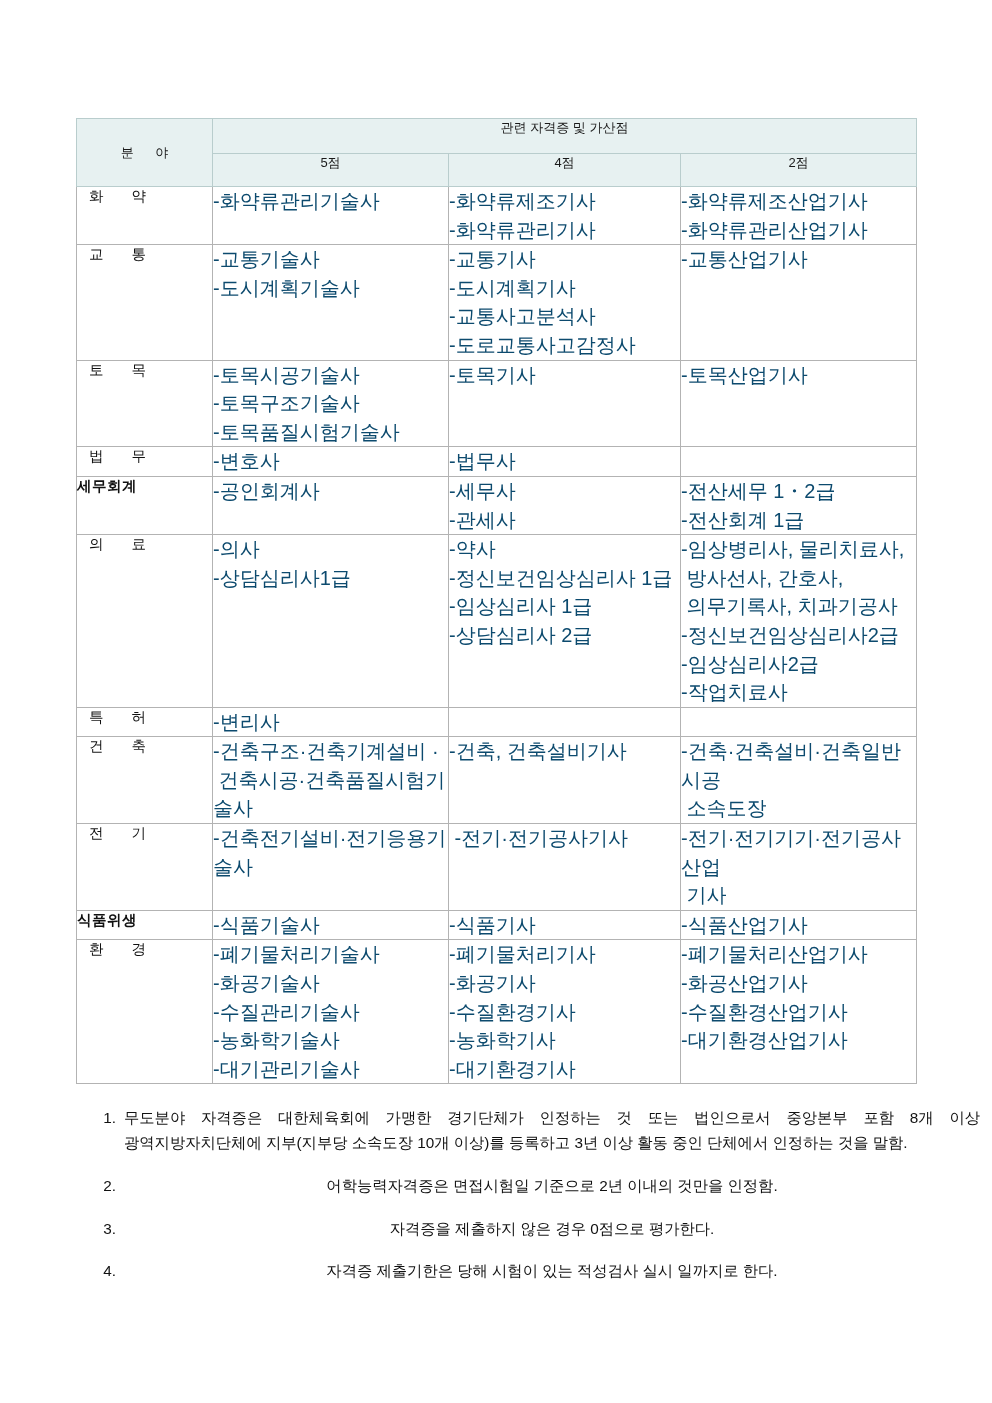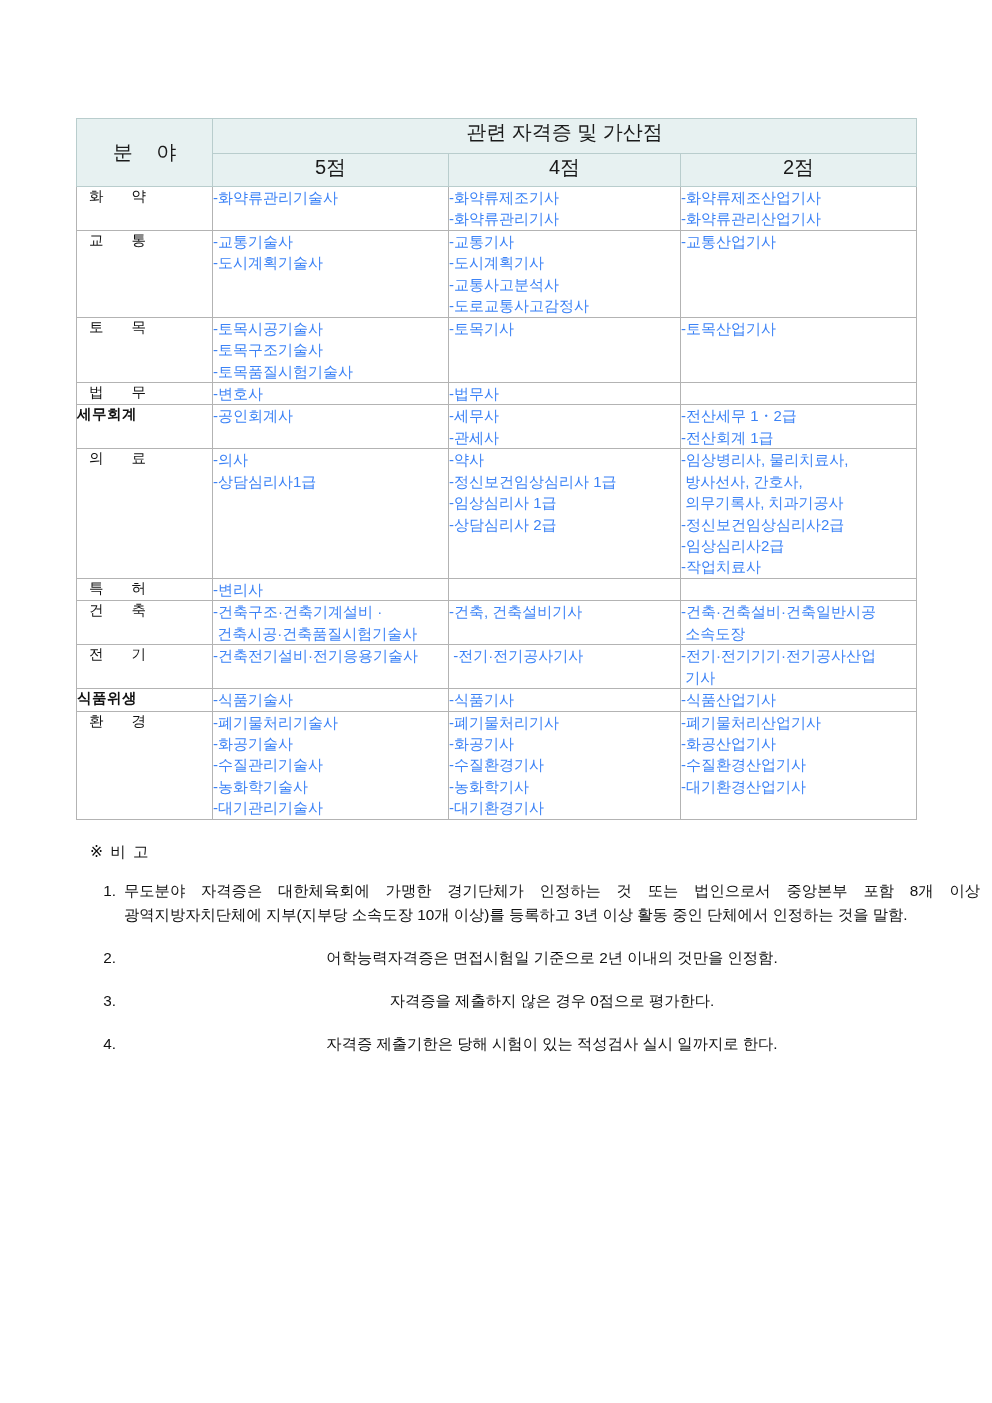--- a/index.html
+++ b/index.html
@@ -34,21 +34,21 @@
   table.cert-table td {
     border: 1px solid #b3b3b3;
     vertical-align: top;
     padding: 0;
   }
   table.cert-table thead th {
     background: #e7f1f1;
     border-color: #b9cdcd;
     text-align: center;
     font-weight: normal;
-    font-size: 20px;
+    font-size: 13px;
     color: #1a1a1a;
   }
   th.head-field {
     width: 136px;
     letter-spacing: 9px;
     text-indent: 9px;
     vertical-align: middle !important;
     height: 66px;
     margin-top: 20px;
   }
@@ -77,23 +77,23 @@
     display: inline-block;
   }
   td.field-cell .lbl4 {
     letter-spacing: 0.5px;
     display: inline-block;
     font-weight: bold;
   }
 
   td.list-cell {
     padding: 6px 4px 8px 6px;
-    font-size: 15px;
+    font-size: 20px;
     line-height: 1.43;
-    color: #3b82f6;
+    color: #0c4a6e;
   }
   td.list-cell ul {
     margin: 0;
     padding: 0;
     list-style: none;
   }
   td.list-cell li {
     white-space: pre-wrap;
     margin: 0;
     padding: 0;
@@ -379,21 +379,20 @@
               <li>-화공산업기사</li>
               <li>-수질환경산업기사</li>
               <li>-대기환경산업기사</li>
             </ul>
           </td>
         </tr>
       </tbody>
   </table>
 
   <div class="notes">
-    <div class="notes-title">※ 비 고</div>
     <div id="notes-list">
         <div class="note-row">
           <div class="note-num">1.</div>
           <div class="note-text">무도분야 자격증은 대한체육회에 가맹한 경기단체가 인정하는 것 또는 법인으로서 중앙본부 포함 8개 이상 광역지방자치단체에 지부(지부당 소속도장 10개 이상)를 등록하고 3년 이상 활동 중인 단체에서 인정하는 것을 말함.</div>
         </div>
         <div class="note-row">
           <div class="note-num">2.</div>
           <div class="note-text nojust">어학능력자격증은 면접시험일 기준으로 2년 이내의 것만을 인정함.</div>
         </div>
         <div class="note-row">

